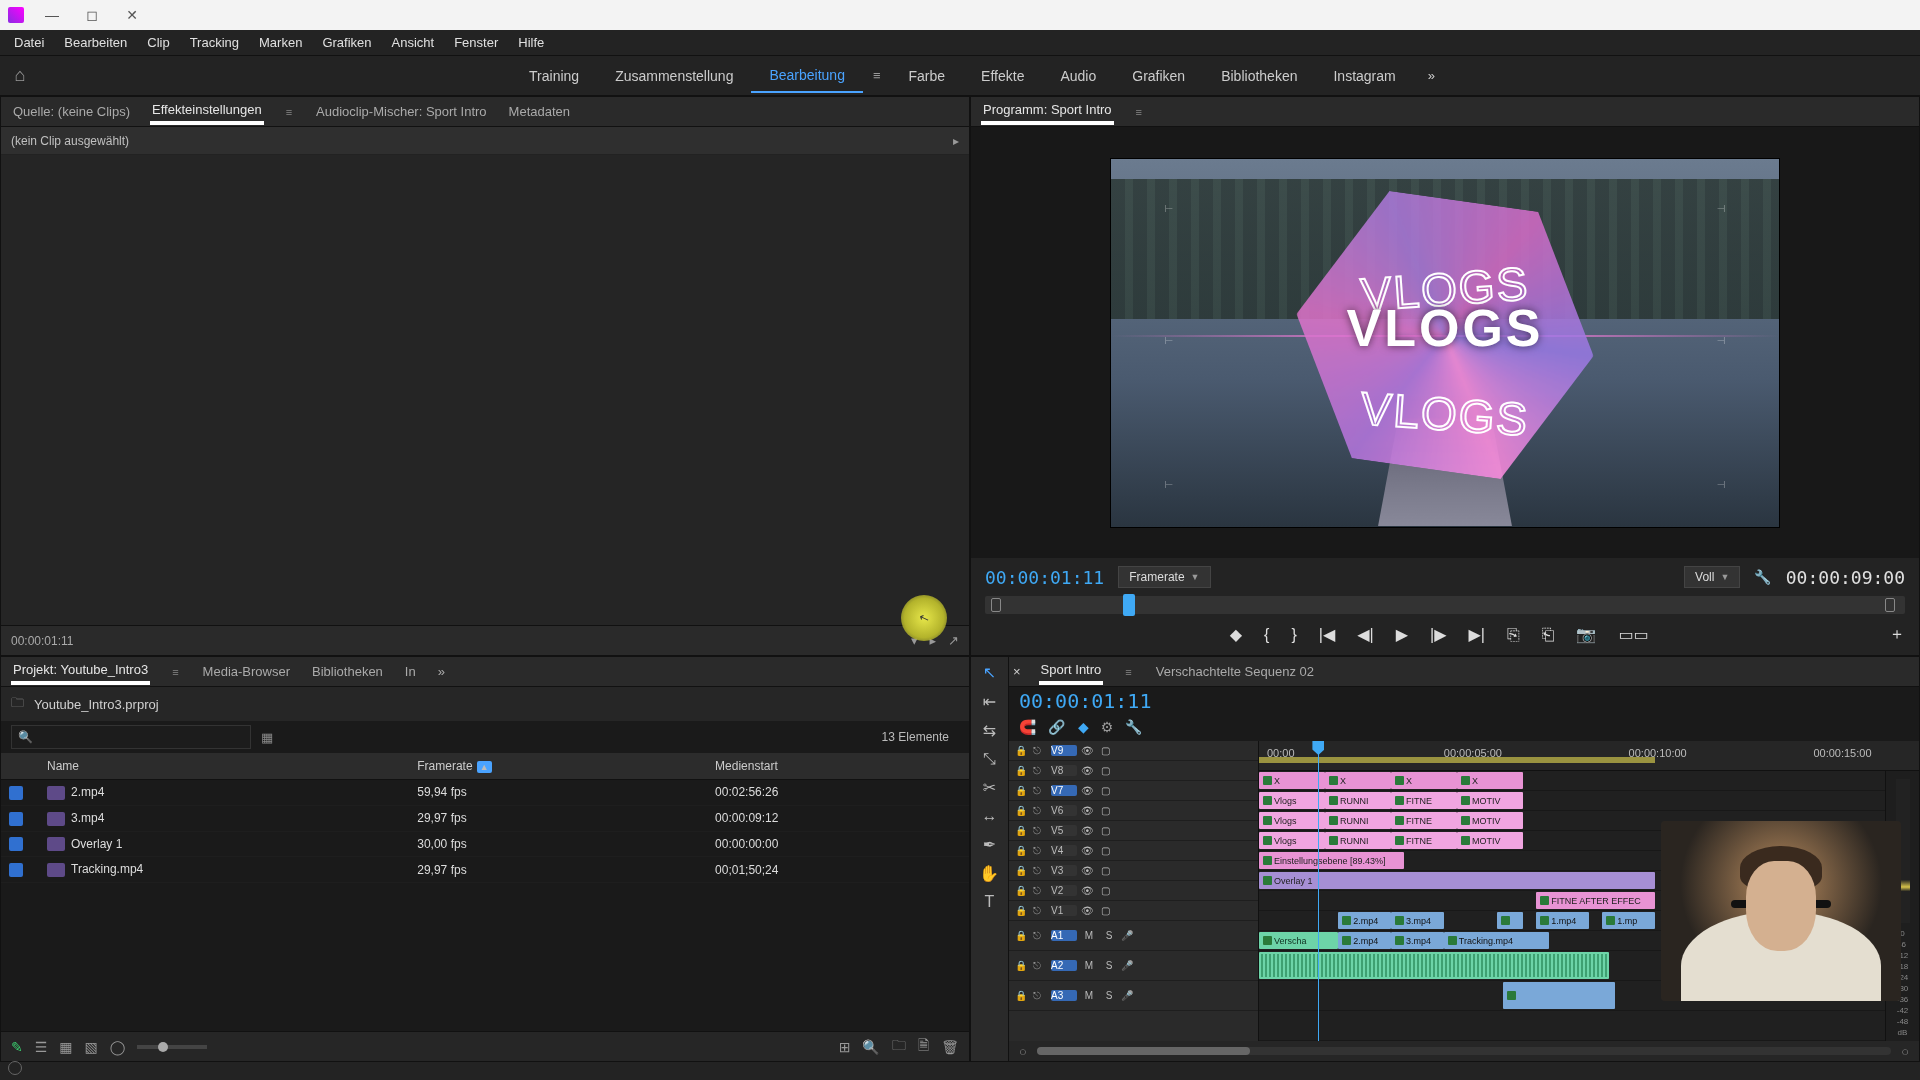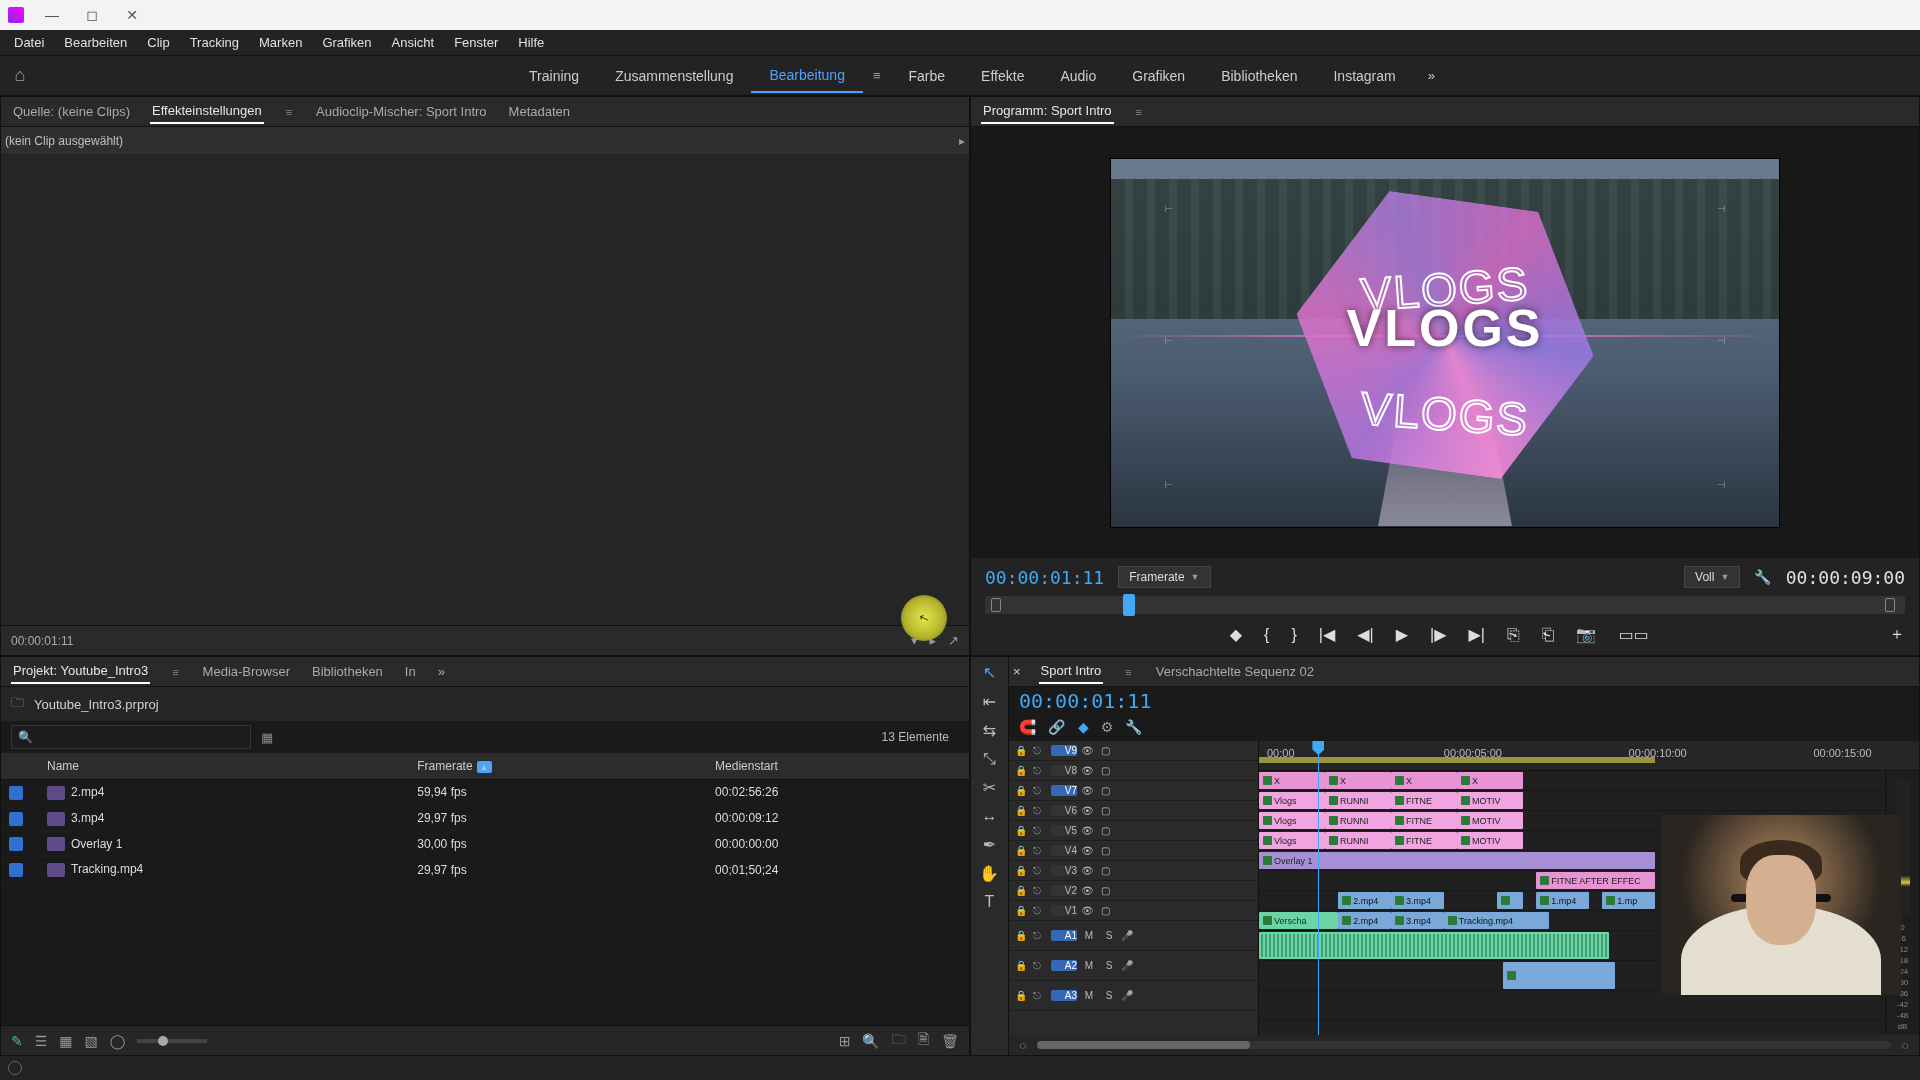--- a/index.html
+++ b/index.html
@@ -23,26 +23,26 @@
 .wsbar .ws.active { color:#4aa3ff; border-bottom:2px solid #4aa3ff; }
 .wsbar .wsmenu { padding:8px 10px; color:#999; cursor:pointer; }
 .wsbar .overflow { padding:8px 14px; color:#ccc; cursor:pointer; }
 
 
 .main { display:grid; grid-template-columns:970px 1fr; grid-template-rows:560px 1fr; height:calc(1080px - 30px - 26px - 40px - 24px); }
 
 
 .tabs { height:30px; display:flex; align-items:center; gap:18px; padding:0 10px; background:#2a2a2a; border-bottom:1px solid #111; }
 .tab { font-size:13px; color:#aaa; cursor:pointer; padding:4px 2px; }
-.tab.active { color:#e6e6e6; border-bottom:2px solid #ffffff; }
+.tab.active { color:#e6e6e6; border-bottom:4px solid #ffffff; }
 .tabmenu { color:#888; font-size:11px; padding:0 4px; }
 
 
 .srcpanel { border:1px solid #111; display:flex; flex-direction:column; position:relative; }
-.srcrow { height:28px; background:#2f2f2f; display:flex; align-items:center; padding:0 4px; font-size:12px; color:#c0c0c0; border-bottom:1px solid #222; }
+.srcrow { height:28px; background:#2f2f2f; display:flex; align-items:center; padding:0 10px; font-size:12px; color:#c0c0c0; border-bottom:1px solid #222; }
 .srcrow .tri { margin-left:auto; color:#999; cursor:pointer; }
 .srcbody { flex:1; background:#252525; position:relative; }
 .highlight-circle { position:absolute; width:46px; height:46px; border-radius:50%; background:radial-gradient(circle,#e6e64a 0%,#b3b32b 60%,rgba(160,160,30,0.2) 100%); left:900px; top:440px; display:flex; align-items:center; justify-content:center; }
 .highlight-circle .cur { font-size:12px; color:#333; transform:rotate(-20deg); }
 .srcfoot { height:30px; background:#2a2a2a; display:flex; align-items:center; padding:0 10px; gap:14px; border-top:1px solid #111; }
 .srcfoot .tc { font-size:12px; color:#aaa; }
 .srcfoot .tools { margin-left:auto; display:flex; gap:12px; color:#999; }
 
 
 .progpanel { border:1px solid #111; display:flex; flex-direction:column; }
@@ -108,21 +108,21 @@
 .tltoprow { display:flex; align-items:center; gap:12px; padding:0 10px 6px; }
 .tltoprow .tic { color:#3fa9f5; font-size:14px; cursor:pointer; }
 .tltoprow .tic.off { color:#999; }
 
 .tlgrid { flex:1; display:flex; overflow:hidden; position:relative; }
 .trackheads { width:250px; background:#2a2a2a; border-right:1px solid #111; }
 .trow { display:flex; align-items:center; height:20px; gap:4px; padding:0 6px; border-bottom:1px solid #1e1e1e; font-size:10px; color:#bbb; }
 .trow.tall { height:30px; }
 .trow .lock { width:14px; cursor:pointer; color:#999; }
 .trow .sync { width:14px; cursor:pointer; color:#999; }
-.trow .tgt { width:26px; text-align:right; background:#333; cursor:pointer; border-radius:2px; }
+.trow .tgt { width:26px; text-align:left; background:#333; cursor:pointer; border-radius:2px; }
 .trow .tgt.on { background:#3569b5; color:#fff; }
 .trow .eye { width:16px; cursor:pointer; }
 .trow .ms { width:16px; text-align:center; cursor:pointer; color:#bbb; }
 .trow .mic { width:16px; cursor:pointer; color:#999; }
 
 .tracks { flex:1; position:relative; background:#202020; overflow:hidden; }
 .ruler { height:30px; background:#262626; display:flex; position:relative; border-bottom:1px solid #111; }
 .rlabel { position:absolute; top:6px; font-size:11px; color:#bbb; }
 .playhead { position:absolute; top:0; bottom:0; width:1px; background:#3fa9f5; z-index:5; }
 .playhead .cap { position:absolute; top:0; left:-6px; width:12px; height:14px; background:#3fa9f5; clip-path:polygon(0 0,100% 0,100% 60%,50% 100%,0 60%); }
@@ -558,20 +558,26 @@
               <div class="clip pink2" style="left: 20%; width: 10%;">
                 <span class="fx"></span>
                 <span>FITNE</span>
               </div>
               <div class="clip pink2" style="left: 30%; width: 10%;">
                 <span class="fx"></span>
                 <span>MOTIV</span>
               </div>
             </div>
             <div class="tr">
+              <div class="clip pink" style="left: 0%; width: 22%;">
+                <span class="fx"></span>
+                <span>Einstellungsebene [89.43%]</span>
+              </div>
+            </div>
+            <div class="tr">
               <div class="clip purple" style="left: 0%; width: 60%;">
                 <span class="fx"></span>
                 <span>Overlay 1</span>
               </div>
             </div>
             <div class="tr">
               <div class="clip pink" style="left: 42%; width: 18%;">
                 <span class="fx"></span>
                 <span>FITNE AFTER EFFEC</span>
               </div>

